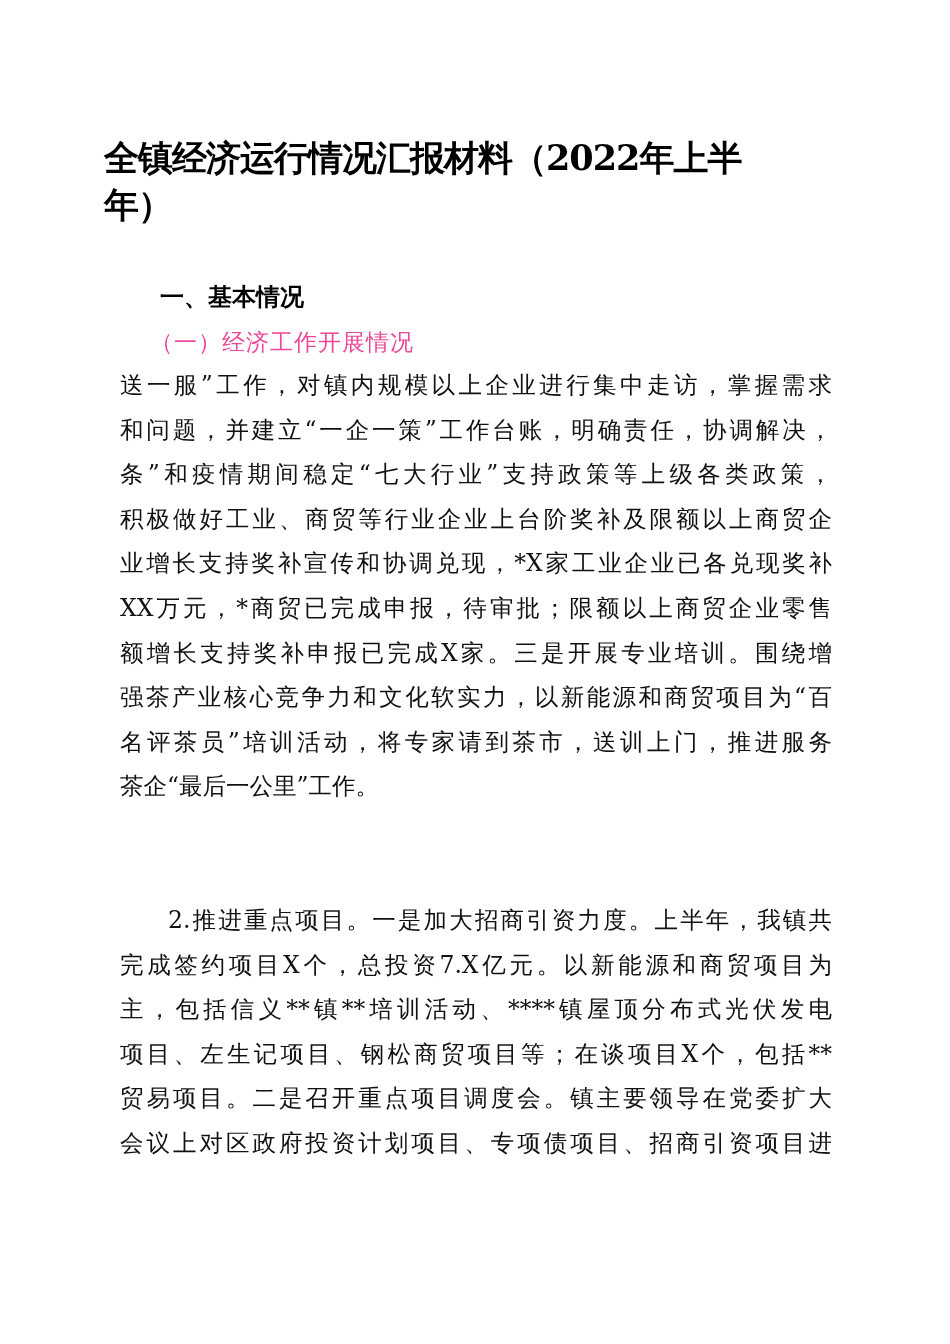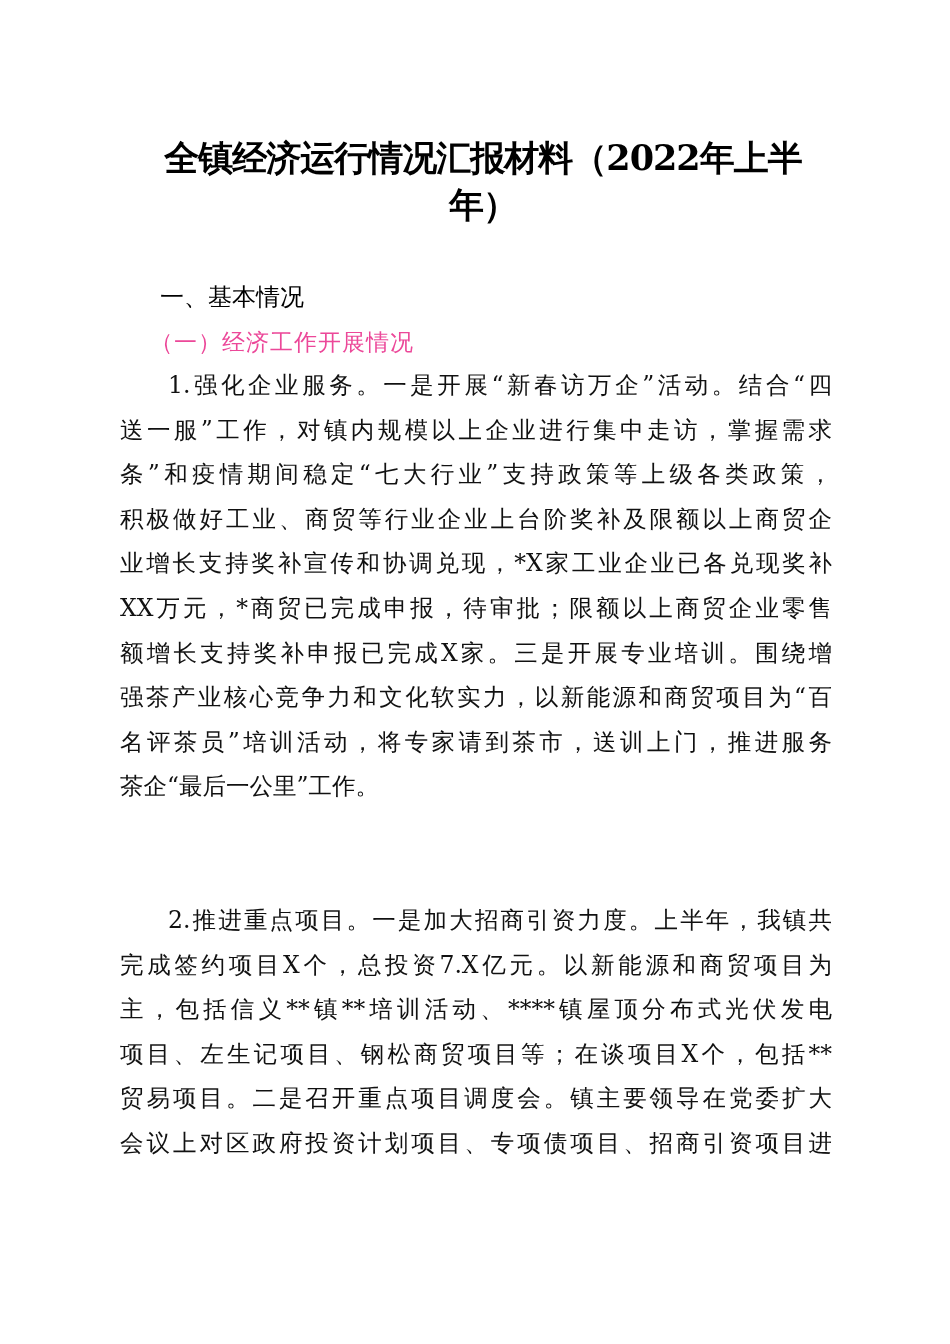--- a/index.html
+++ b/index.html
@@ -17,41 +17,40 @@
     .page {
       position: absolute;
       left: 0;
       top: 0;
       width: 950px;
       height: 1344px;
       background: #ffffff;
     }
     .title {
       position: absolute;
-      left: 128px;
+      left: 104px;
       width: 710px;
       top: 134px;
-      text-align: center;
       font-family: "DejaVu Serif", "Liberation Serif", serif;
       font-weight: bold;
       font-size: 35px;
       line-height: 47px;
       letter-spacing: -1px;
       color: #000000;
     }
     .title .tline {
       display: block;
       white-space: nowrap;
     }
     .h1 {
       position: absolute;
       left: 160px;
       top: 280px;
       font-family: "DejaVu Sans", "Liberation Sans", sans-serif;
-      font-weight: normal;
+      font-weight: bold;
       font-size: 24px;
       line-height: 34px;
       color: #000000;
       white-space: nowrap;
     }
     .h2 {
       position: absolute;
       left: 150px;
       top: 325px;
       font-family: "DejaVu Sans", "Liberation Sans", sans-serif;
@@ -94,22 +93,22 @@
   <h1 class="title" style="margin:0;">
     <span class="tline">全镇经济运行情况汇报材料（2022年上半</span>
     <span class="tline">年）</span>
   </h1>
 
   <div class="h1">一、基本情况</div>
 
   <div class="h2">（一）经济工作开展情况</div>
 
   <div class="body-block" id="para1">
-    <span class="line first">1.强化企业服务。一是开展“新春访万企”活动。结合“四</span>
     <span class="line">送一服”工作，对镇内规模以上企业进行集中走访，掌握需求</span>
+    <span class="line">和问题，并建立“一企一策”工作台账，明确责任，协调解决，</span>
     <span class="line">条”和疫情期间稳定“七大行业”支持政策等上级各类政策，</span>
     <span class="line">积极做好工业、商贸等行业企业上台阶奖补及限额以上商贸企</span>
     <span class="line">业增长支持奖补宣传和协调兑现，*X家工业企业已各兑现奖补</span>
     <span class="line">XX万元，*商贸已完成申报，待审批；限额以上商贸企业零售</span>
     <span class="line">额增长支持奖补申报已完成X家。三是开展专业培训。围绕增</span>
     <span class="line">强茶产业核心竞争力和文化软实力，以新能源和商贸项目为“百</span>
     <span class="line">名评茶员”培训活动，将专家请到茶市，送训上门，推进服务</span>
     <span class="line last">茶企“最后一公里”工作。</span>
   </div>
 

